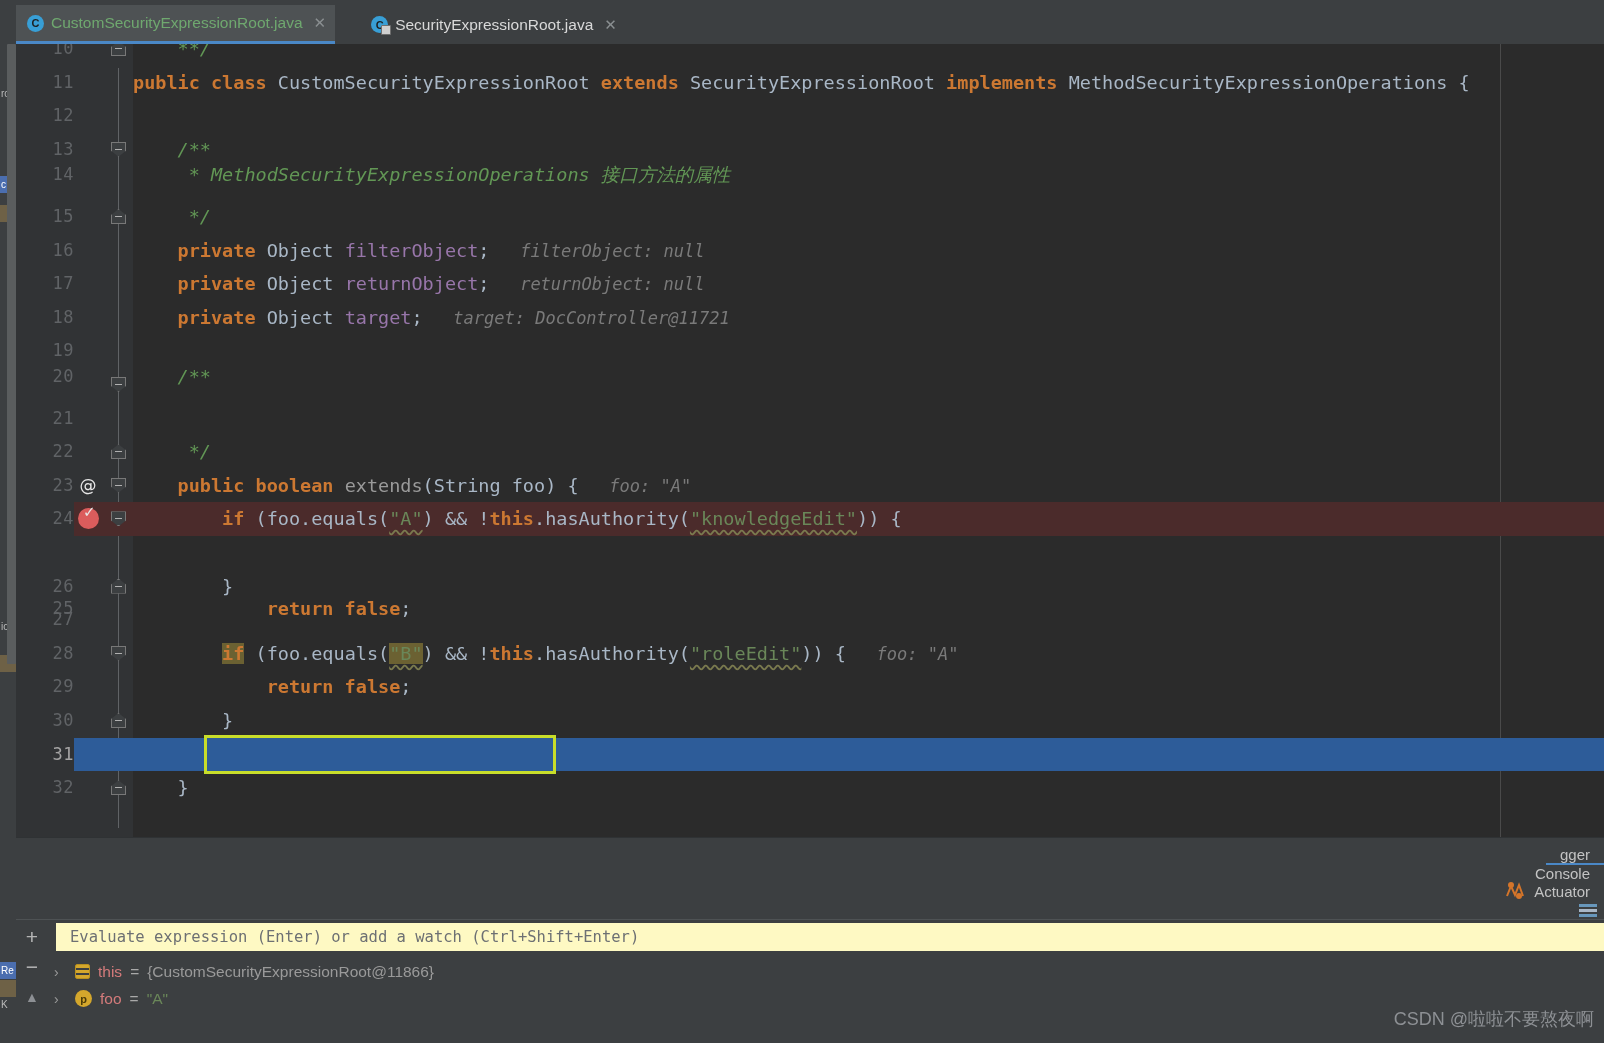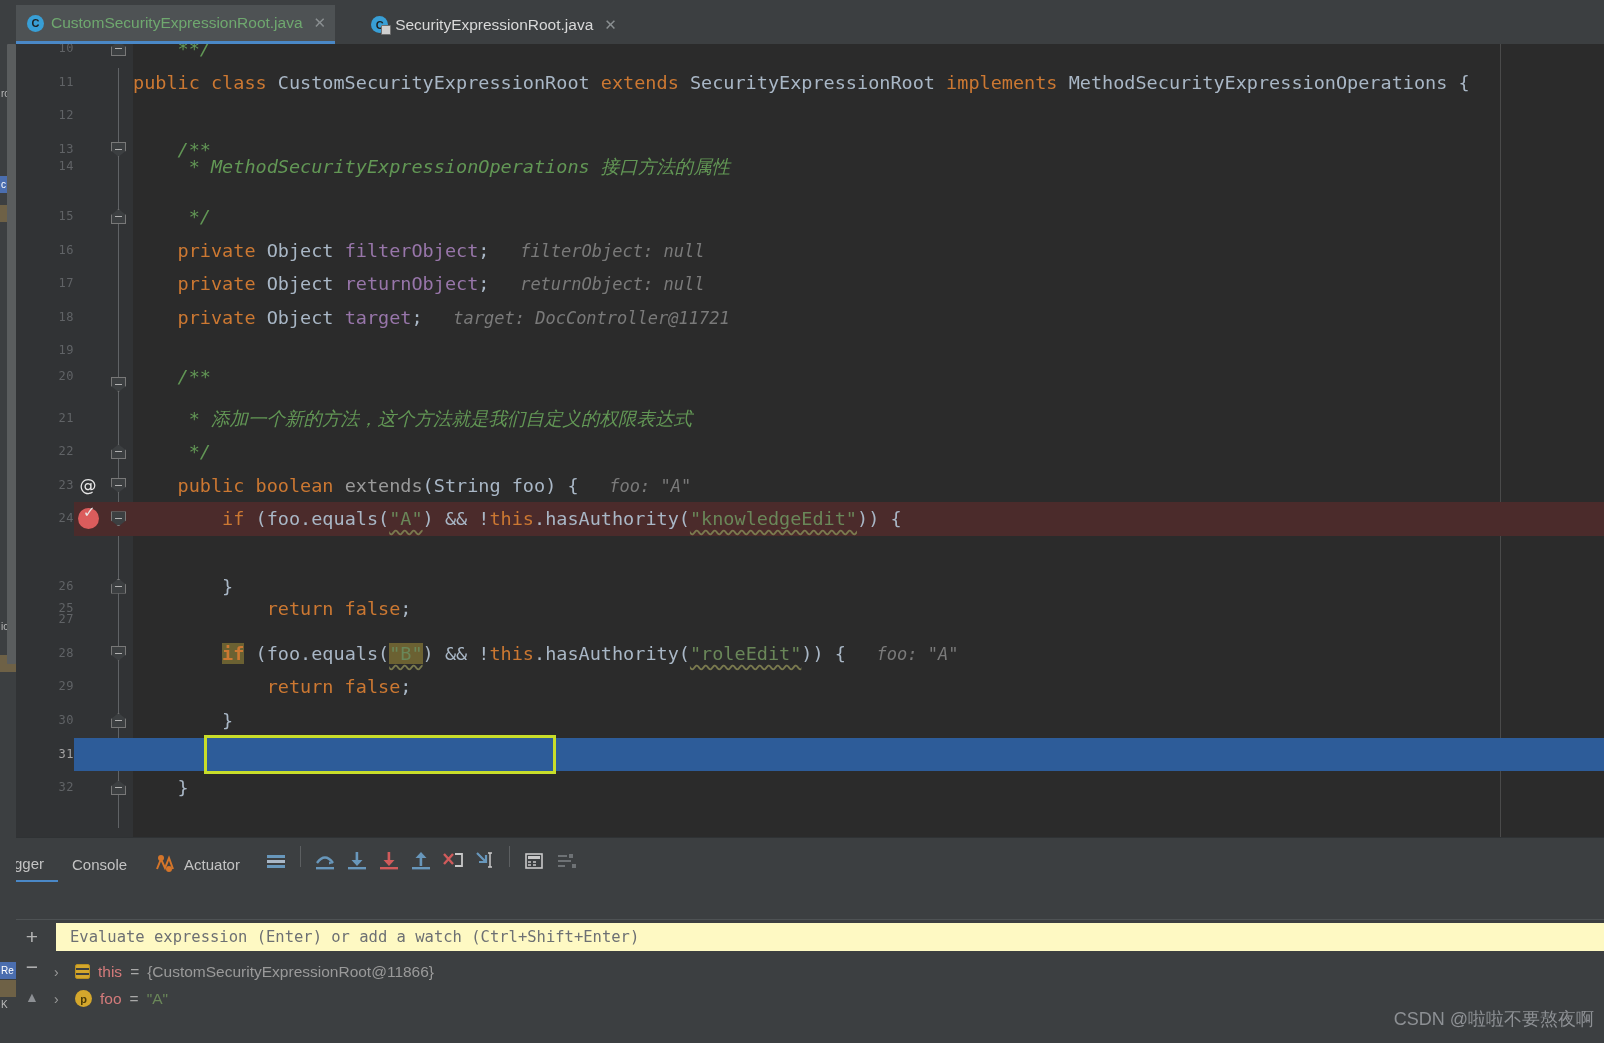--- a/index.html
+++ b/index.html
@@ -70,36 +70,36 @@
     background: #606366;
   }
 
   .line {
     position: absolute; left: 0; width: 1588px; height: 33.6px;
     display: block;
   }
   .lnum {
     position: absolute; left: 0; width: 58px; height: 33.6px;
     text-align: right; line-height: 33.6px;
-    font-family: "DejaVu Sans Mono", monospace; font-size: 12px;
+    font-family: "DejaVu Sans Mono", monospace; font-size: 17px;
     color: #606366; letter-spacing: 0.5px;
   }
   .lnum.cur { color: #a4a3a3; }
   .code {
     position: absolute; left: 117px; top: 0; height: 33.6px;
     line-height: 33.6px; white-space: pre;
     font-family: "DejaVu Sans Mono", monospace; font-size: 18.5px;
     color: #a9b7c6;
   }
   
   .hl-bp   { position: absolute; left: 58px; width: 1530px; height: 33.6px; background: #4b2b2b; }
   .hl-exec { position: absolute; left: 58px; width: 1530px; height: 33.6px; background: #2d5c99; }
 
   
-  .kw  { color: #cc7832; font-weight: normal; }
+  .kw  { color: #cc7832; font-weight: bold; }
   .typ { color: #a9b7c6; }
   .cls { color: #a9b7c6; text-align: right; }
   .fld { color: #9876aa; }
   .mth { color: #9a9a9a; }
   .str { color: #6a8759; }
   .cmt { color: #629755; font-style: italic; }
   .hint{ color: #7a7a7a; font-style: italic; font-size: 17px; }
   .pl  { color: #a9b7c6; }
   .kwhl{ color: #cc7832; font-weight: bold; background: #6b6132; }
   .strhl{ color: #6a8759; background: #6b6132; }
@@ -142,21 +142,21 @@
   }
 
   
   .debug {
     position: absolute; left: 0; top: 837px; width: 1604px; height: 206px;
     background: #3c3f41;
   }
   .dbg-sep { position: absolute; left: 0; top: 0; width: 1604px; height: 1px; background: #2f3234; }
   .dbg-toolbar {
     position: absolute; left: 0; top: 9px; width: 1604px; height: 36px;
-    display: flex; align-items: flex-start;
+    display: flex; align-items: flex-end; flex-direction: column;
   }
   .dbg-tab {
     font-size: 15px; color: #c3c3c3; padding: 0 14px; height: 36px;
     display: flex; align-items: center; gap: 7px; white-space: nowrap;
   }
   .dbg-tab.underline { border-bottom: 2px solid #4a88c7; }
   .tb-sep { width: 1px; height: 21px; background: #5c5f61; margin: 0 8px; }
   .tb-btn {
     width: 32px; height: 30px; display: flex; align-items: center;
     justify-content: center; position: relative;
@@ -263,21 +263,21 @@
         </div>
         <div class="line" style="top: 55.2px;">
           <div class="lnum">12</div>
           <div class="code"></div>
         </div>
         <div class="line" style="top: 88.8px;">
           <div class="lnum">13</div>
           <div class="code"><span class="cmt">    /**</span></div>
         </div>
         <div class="fold down" style="top: 97.8px;"></div>
-        <div class="line" style="top: 106px; padding-left: 44px;">
+        <div class="line" style="top: 114px; padding-left: 44px;">
           <div class="lnum">14</div>
           <div class="code"><span class="cmt">     * </span><span class="cmt">MethodSecurityExpressionOperations 接口方法的属性</span></div>
         </div>
         <div class="line" style="top: 156px;">
           <div class="lnum">15</div>
           <div class="code"><span class="cmt">     */</span></div>
         </div>
         <div class="fold up" style="top: 165px;"></div>
         <div class="line" style="top: 189.6px;">
           <div class="lnum">16</div>
@@ -295,21 +295,20 @@
           <div class="lnum">19</div>
           <div class="code"></div>
         </div>
         <div class="line" style="top: 316px;">
           <div class="lnum">20</div>
           <div class="code"><span class="cmt">    /**</span></div>
         </div>
         <div class="fold down" style="top: 333px;"></div>
         <div class="line" style="top: 357.6px;">
           <div class="lnum">21</div>
-          <div class="code"><span class="cmt">     * 添加一个新的方法，这个方法就是我们自定义的权限表达式</span></div>
         </div>
         <div class="line" style="top: 391.2px;">
           <div class="lnum">22</div>
           <div class="code"><span class="cmt">     */</span></div>
         </div>
         <div class="fold up" style="top: 400.2px;"></div>
         <div class="line" style="top: 424.8px;">
           <div class="lnum">23</div>
           <div class="code"><span class="pl">    </span><span class="kw">public </span><span class="kw">boolean </span><span class="mth">extends</span><span class="pl">(</span><span class="typ">String</span><span class="pl"> foo) {</span><span class="hint">   foo: "A"</span></div>
         </div>

